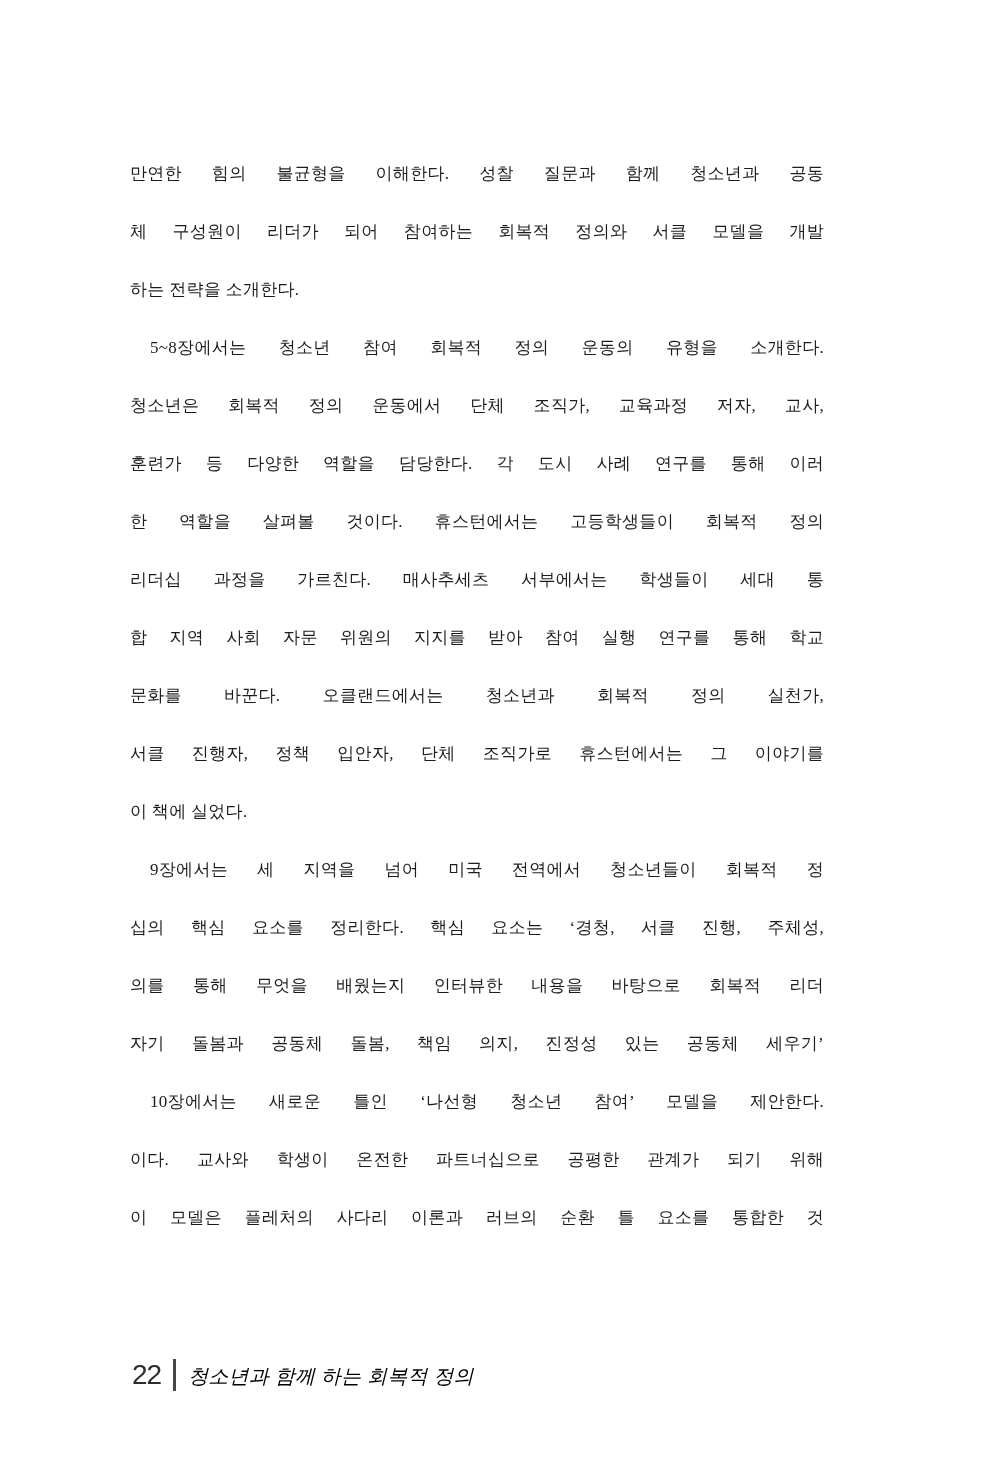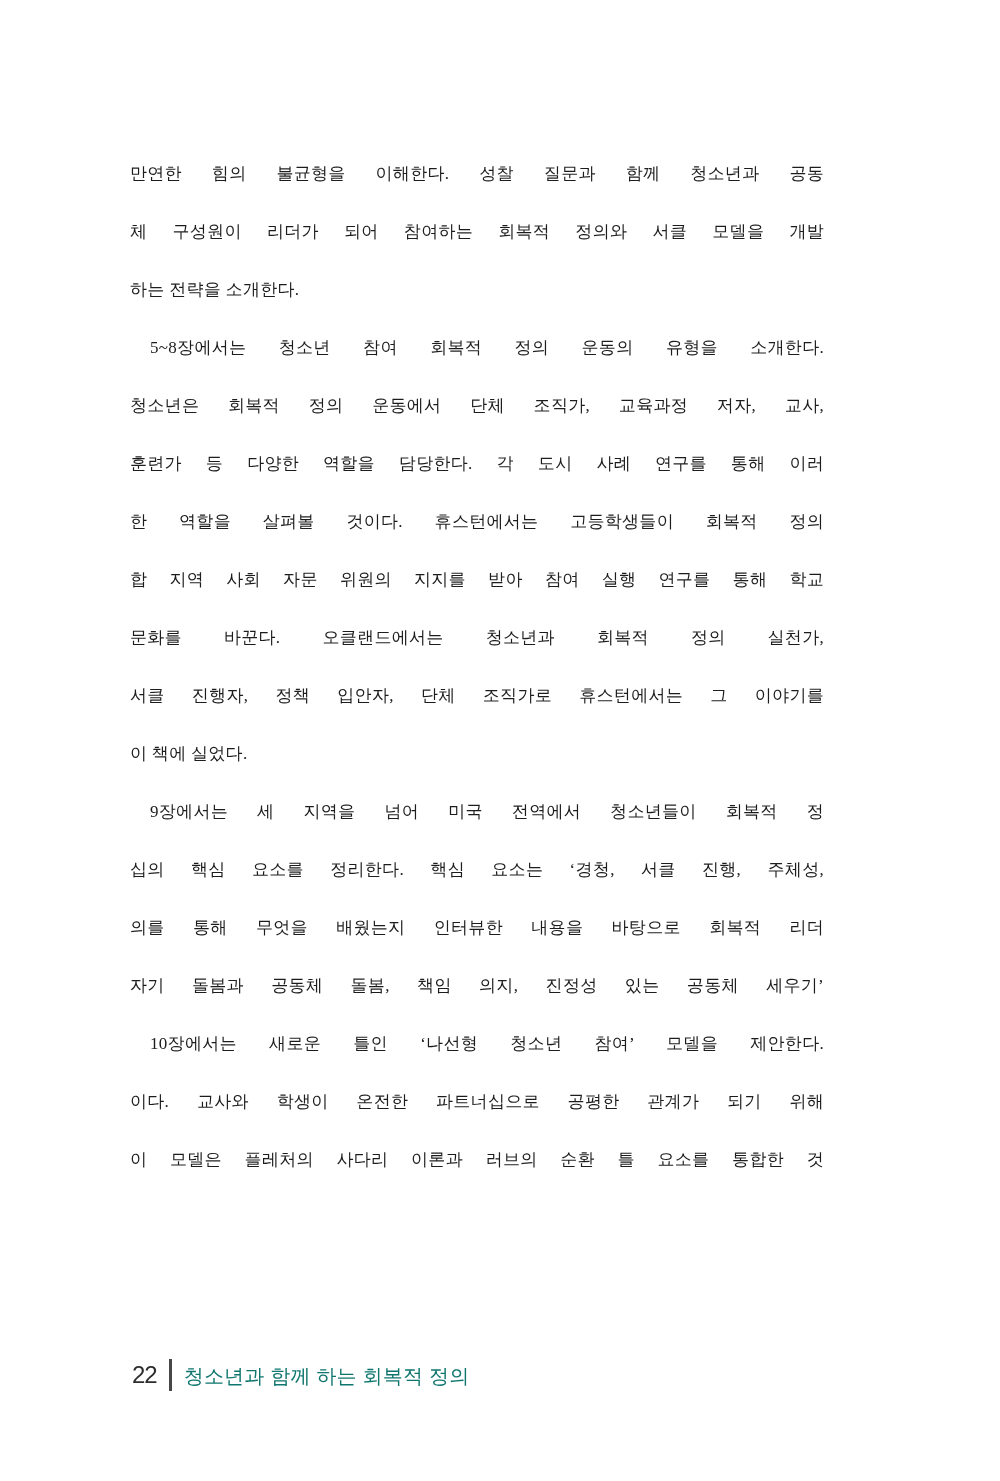--- a/index.html
+++ b/index.html
@@ -46,54 +46,56 @@
   .footer {
     position: absolute;
     left: 132px;
     top: 1352px;
     height: 46px;
     display: flex;
     align-items: center;
     font-family: "Liberation Sans", "DejaVu Sans", sans-serif;
   }
   .page-num {
-    font-size: 24px;
+    font-size: 28px;
     font-weight: 400;
     color: #2d2d2d;
     letter-spacing: -1px;
     line-height: 1;
   }
   .footer-divider {
     width: 3px;
     height: 32px;
     background: #474747;
     margin: 0 12px 0 12px;
   }
   .footer-title {
     font-size: 20px;
     font-weight: 500;
-    color: #0f766e;
+    color: #000000;
     letter-spacing: 0.2px;
     line-height: 1;
     padding-top: 2px;
+    font-style: italic;
   }
 </style>
 </head>
 <body>
 
 <div class="page">
 
   <div class="body-text">
     <div class="ln j">만연한 힘의 불균형을 이해한다. 성찰 질문과 함께 청소년과 공동</div>
     <div class="ln j">체 구성원이 리더가 되어 참여하는 회복적 정의와 서클 모델을 개발</div>
     <div class="ln e">하는 전략을 소개한다.</div>
     <div class="ln j ind">5~8장에서는 청소년 참여 회복적 정의 운동의 유형을 소개한다.</div>
     <div class="ln j">청소년은 회복적 정의 운동에서 단체 조직가, 교육과정 저자, 교사,</div>
     <div class="ln j">훈련가 등 다양한 역할을 담당한다. 각 도시 사례 연구를 통해 이러</div>
     <div class="ln j">한 역할을 살펴볼 것이다. 휴스턴에서는 고등학생들이 회복적 정의</div>
+    <div class="ln j">리더십 과정을 가르친다. 매사추세츠 서부에서는 학생들이 세대 통</div>
     <div class="ln j">합 지역 사회 자문 위원의 지지를 받아 참여 실행 연구를 통해 학교</div>
     <div class="ln j">문화를 바꾼다. 오클랜드에서는 청소년과 회복적 정의 실천가,</div>
     <div class="ln j">서클 진행자, 정책 입안자, 단체 조직가로 휴스턴에서는 그 이야기를</div>
     <div class="ln e">이 책에 실었다.</div>
     <div class="ln j ind">9장에서는 세 지역을 넘어 미국 전역에서 청소년들이 회복적 정</div>
     <div class="ln j">십의 핵심 요소를 정리한다. 핵심 요소는 ‘경청, 서클 진행, 주체성,</div>
     <div class="ln j">의를 통해 무엇을 배웠는지 인터뷰한 내용을 바탕으로 회복적 리더</div>
     <div class="ln j">자기 돌봄과 공동체 돌봄, 책임 의지, 진정성 있는 공동체 세우기’</div>
     <div class="ln j ind">10장에서는 새로운 틀인 ‘나선형 청소년 참여’ 모델을 제안한다.</div>
     <div class="ln j">이다. 교사와 학생이 온전한 파트너십으로 공평한 관계가 되기 위해</div>

